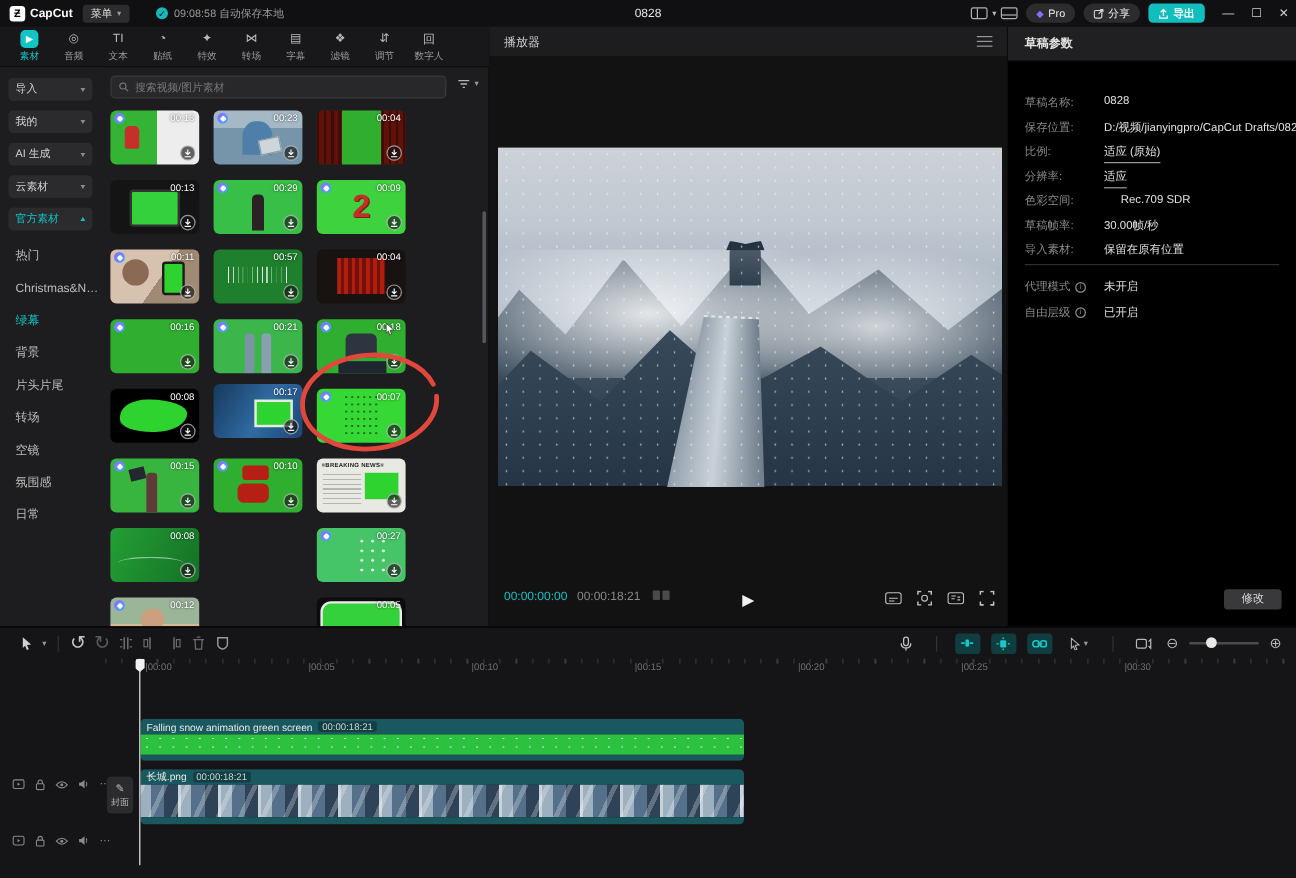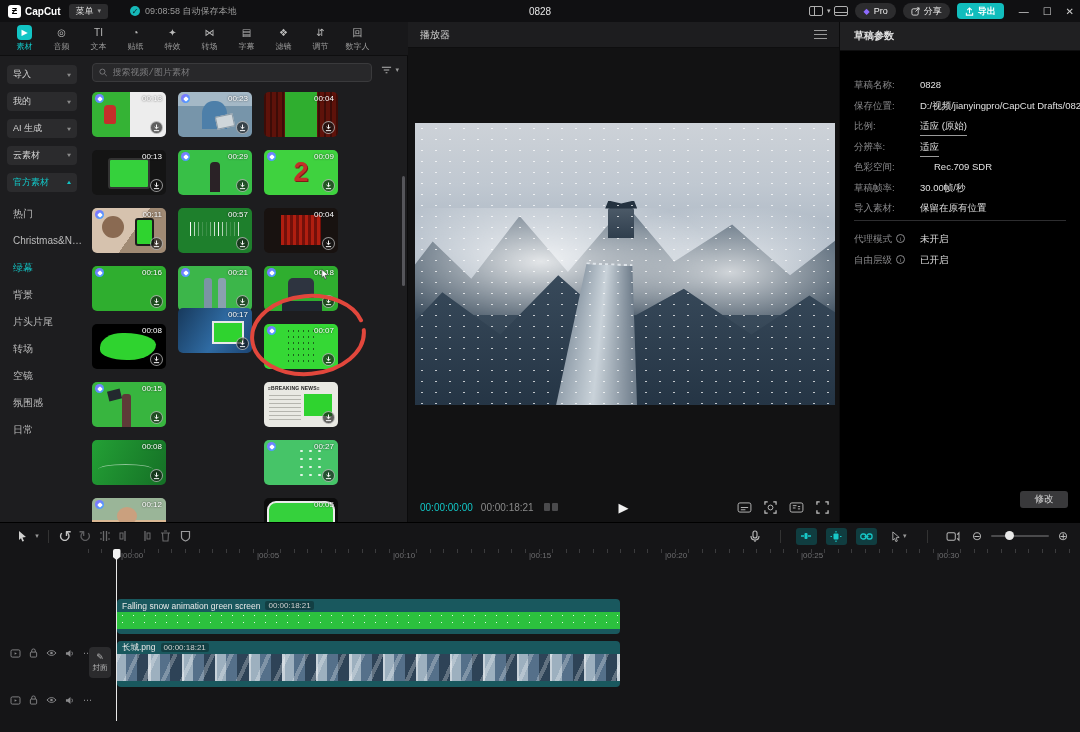--- a/index.html
+++ b/index.html
@@ -44,21 +44,21 @@
   .sidebar{position:absolute;left:0;top:34px;width:85px;bottom:0;background:#1d1d1f;padding-top:9px;overflow:hidden}
   .dd{width:70px;height:19px;margin:0 0 8px 7px;background:#2b2b2d;border-radius:4px;display:flex;align-items:center;justify-content:space-between;padding:0 6px;font-size:9px;color:#d4d4d4;cursor:pointer}
   .dd .chev{font-size:8px;color:#8a8a8a;transform:scaleY(.8)}
   .dd.open{color:#12c5c5}.dd.open .chev{color:#12c5c5}
   .cat{height:27px;line-height:27px;padding-left:13px;font-size:10px;color:#bdbdbd;white-space:nowrap;overflow:hidden;text-overflow:ellipsis;cursor:pointer}
   .cat.active{color:#12c5c5}
 
   
   .content{position:absolute;left:85px;top:34px;right:0;bottom:0;overflow:hidden}
   .searchbar{position:absolute;left:7px;top:7px;width:280px;height:19px;background:#28282a;border:1px solid #3a3a3c;border-radius:4px;display:flex;align-items:center;padding:0 6px;gap:5px}
-  .searchbar input{background:transparent;border:none;outline:none;color:#bbb;font-size:9px;width:100%;font-family:Liberation Mono, monospace}
+  .searchbar input{background:transparent;border:none;outline:none;color:#bbb;font-size:9px;width:100%;font-family:Liberation Sans, sans-serif}
   .searchbar input::placeholder{color:#79797b}
   .filter-btn{position:absolute;right:8px;top:9px;color:#b5b5b5;font-size:10px;display:flex;gap:3px;align-items:center;cursor:pointer}
   .grid{position:absolute;left:0;top:36px;right:0;bottom:0}
   .thumb{position:absolute;width:74px;height:45px;border-radius:5px;overflow:hidden;cursor:pointer;background:#2fae2f}
   .dur{position:absolute;top:2px;right:4px;font-size:8px;color:#fff;text-shadow:0 0 2px rgba(0,0,0,.8);z-index:3}
   .vip{position:absolute;top:2px;left:3px;width:9px;height:9px;border-radius:50%;background:linear-gradient(135deg,#8f6bff,#3fa9ff);z-index:3}
   .vip::after{content:"";position:absolute;left:2.5px;top:2.5px;width:4px;height:4px;background:#fff;border-radius:1px;transform:rotate(45deg)}
   .dlbtn{position:absolute;right:3px;bottom:3px;width:13px;height:13px;border-radius:50%;background:rgba(20,20,20,.65);border:1px solid rgba(255,255,255,.55);z-index:3;display:flex;align-items:center;justify-content:center}
   .dlbtn svg{display:block}
   .cursor-arrow{position:absolute;right:8px;top:2px;z-index:4}
@@ -129,21 +129,21 @@
   .video{position:absolute;left:7px;top:101px;width:420px;height:282px;overflow:hidden;background:linear-gradient(180deg,#cdd2d8 0%,#c0c8d1 22%,#a8b4c1 45%,#7f8fa0 68%,#4e5f72 88%,#3a4a5c 100%)}
   .ridge{position:absolute;left:-5%;width:115%;height:60%;background:linear-gradient(180deg,#5d6f80,#334454)}
   .r1{top:18%;clip-path:polygon(0 70%,8% 40%,16% 62%,26% 25%,36% 58%,48% 18%,58% 52%,70% 30%,82% 60%,92% 38%,100% 65%,100% 100%,0 100%)}
   .r2{top:42%;background:linear-gradient(180deg,#3d4f60,#243444);clip-path:polygon(0 60%,10% 30%,22% 55%,34% 20%,46% 50%,60% 28%,74% 55%,86% 32%,100% 58%,100% 100%,0 100%)}
   .mist{position:absolute;left:0;right:0;top:30%;height:38%;background:radial-gradient(60% 100% at 30% 50%,rgba(255,255,255,.85),rgba(255,255,255,0) 70%),radial-gradient(50% 90% at 75% 60%,rgba(255,255,255,.75),rgba(255,255,255,0) 70%)}
   .wall{position:absolute;left:38%;top:38%;width:14%;height:62%;background:linear-gradient(90deg,#93a0ac,#c9d2d9 45%,#6e7c8a);transform:perspective(200px) rotateX(40deg) rotate(4deg)}
   .wall::before{content:"";position:absolute;left:0;right:0;top:-4px;height:4px;background:repeating-linear-gradient(90deg,#dfe5ea 0 4px,transparent 4px 8px)}
   .tower{position:absolute;left:46%;top:30%;width:26px;height:30px;background:linear-gradient(180deg,#4c5a68,#2f3e4d);border-radius:2px 2px 0 0}
   .tower::before{content:"";position:absolute;left:-3px;top:-7px;right:-3px;height:8px;background:#243240;clip-path:polygon(0 100%,10% 0,50% 35%,90% 0,100% 100%)}
   .snowfx{position:absolute;inset:0;background-image:radial-gradient(rgba(255,255,255,.9) .7px,transparent 1px);background-size:14px 11px;opacity:.8}
-  .pctrl{position:absolute;left:0;right:0;bottom:0;height:30px;display:flex;align-items:center;padding:0 12px}
+  .pctrl{position:absolute;left:0;right:0;bottom:0;height:30px;display:flex;align-items:flex-start;padding:0 12px}
   .tc-cur{font-size:10px;color:#12c5c5}
   .tc-tot{font-size:10px;color:#8a8a8a;margin-left:8px}
   .tc-mini{display:flex;gap:2px;margin-left:10px}
   .tc-mini i{width:6px;height:8px;background:#4a4a4c;border-radius:1px}
   .play-btn{position:absolute;left:50%;transform:translateX(-50%);color:#f0f0f0;font-size:13px;cursor:pointer}
   .pr-icons{position:absolute;right:10px;display:flex;gap:12px;align-items:center;color:#c0c0c0}
   .pr-icons svg{display:block}
 
   
   .pp-head{position:absolute;left:0;top:0;right:0;height:29px;background:#202022;border-bottom:1px solid #0e0e0f;display:flex;align-items:center;padding-left:14px;font-size:10px;font-weight:bold;color:#e2e2e2}
@@ -449,21 +449,21 @@
             </div>
             <div class="thumb k-splash" style="left: 7px; top: 232px;">
               <span class="dur">00:08</span>
               <span class="dlbtn">
              <svg width="7" height="8" viewBox="0 0 8 9">
                   <path d="M4 0.5 V5 M1.8 3.2 L4 5.4 L6.2 3.2" stroke="#fff" fill="none" stroke-width="1.1"></path>
                   <path d="M1 7.5 H7" stroke="#fff" stroke-width="1.1"></path>
                 </svg>
               </span>
             </div>
-            <div class="thumb k-news-blue" style="left: 93px; top: 216px;">
+            <div class="thumb k-news-blue" style="left: 93px; top: 228px;">
               <span class="dur">00:17</span>
               <span class="dlbtn">
              <svg width="7" height="8" viewBox="0 0 8 9">
                   <path d="M4 0.5 V5 M1.8 3.2 L4 5.4 L6.2 3.2" stroke="#fff" fill="none" stroke-width="1.1"></path>
                   <path d="M1 7.5 H7" stroke="#fff" stroke-width="1.1"></path>
                 </svg>
               </span>
             </div>
             <div class="thumb k-snow-green" style="left: 179px; top: 232px;">
               <span class="vip"></span>
@@ -471,20 +471,30 @@
               <span class="dlbtn">
              <svg width="7" height="8" viewBox="0 0 8 9">
                   <path d="M4 0.5 V5 M1.8 3.2 L4 5.4 L6.2 3.2" stroke="#fff" fill="none" stroke-width="1.1"></path>
                   <path d="M1 7.5 H7" stroke="#fff" stroke-width="1.1"></path>
                 </svg>
               </span>
             </div>
             <div class="thumb k-laptop-woman" style="left: 7px; top: 290px;">
               <span class="vip"></span>
               <span class="dur">00:15</span>
+              <span class="dlbtn">
+             <svg width="7" height="8" viewBox="0 0 8 9">
+                  <path d="M4 0.5 V5 M1.8 3.2 L4 5.4 L6.2 3.2" stroke="#fff" fill="none" stroke-width="1.1"></path>
+                  <path d="M1 7.5 H7" stroke="#fff" stroke-width="1.1"></path>
+                </svg>
+              </span>
+            </div>
+            <div class="thumb k-red-shapes" style="left: 93px; top: 290px;">
+              <span class="vip"></span>
+              <span class="dur">00:10</span>
               <span class="dlbtn">
              <svg width="7" height="8" viewBox="0 0 8 9">
                   <path d="M4 0.5 V5 M1.8 3.2 L4 5.4 L6.2 3.2" stroke="#fff" fill="none" stroke-width="1.1"></path>
                   <path d="M1 7.5 H7" stroke="#fff" stroke-width="1.1"></path>
                 </svg>
               </span>
             </div>
             <div class="thumb k-newspaper" style="left: 179px; top: 290px;">
               <span class="headline">≡BREAKING NEWS≡</span>
               <span class="dlbtn">

